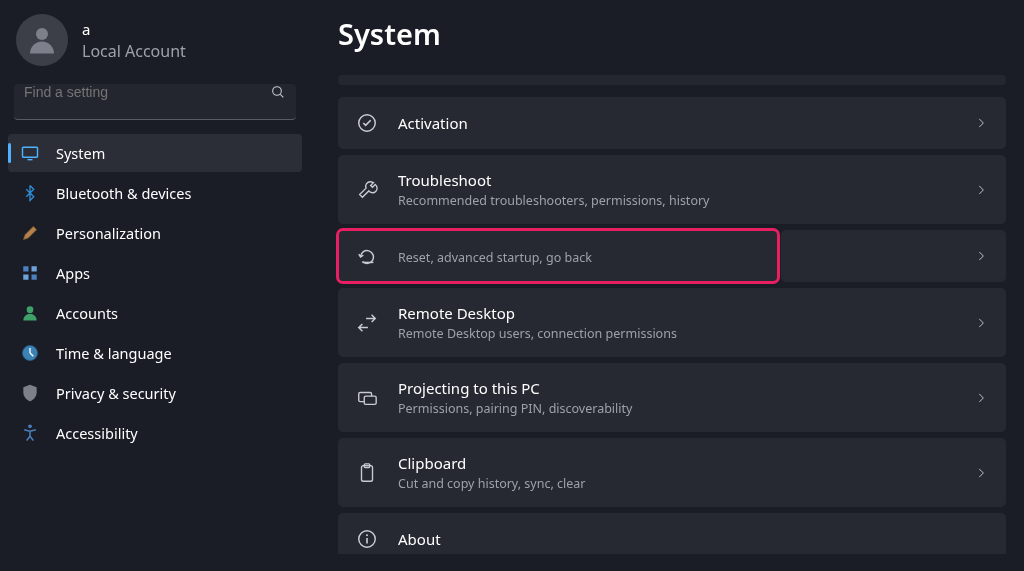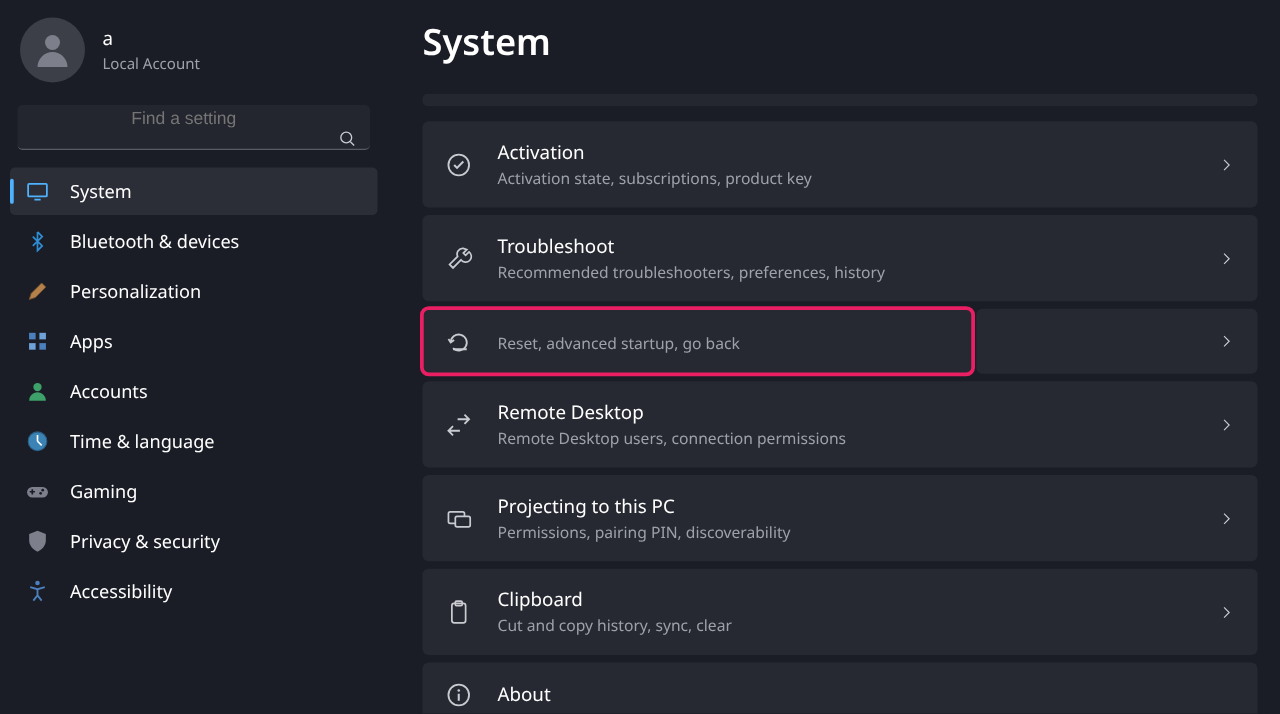--- a/index.html
+++ b/index.html
@@ -27,31 +27,30 @@
       width: 52px;
       height: 52px;
       border-radius: 50%;
       background: #3c3f48;
       display: flex;
       align-items: center;
       justify-content: center;
     }
     .avatar svg { width: 36px; height: 36px; fill: #7d808a; }
     .user-name { font-size: 15px; color: #fff; }
-    .user-sub { font-size: 12px; color: #9ea1a9; margin-top: 1px; }
+    .user-sub { font-size: 16px; color: #9ea1a9; margin-top: 1px; }
     .search-wrap {
       margin: 0 6px 14px 6px;
       background: #23262f;
       border-radius: 4px;
       border-bottom: 1px solid #585b64;
       height: 36px;
       display: flex;
-      align-items: flex-end;
+      align-items: flex-start;
       padding: 0 10px;
-      flex-direction: column;
     }
     .search-wrap input {
       flex: 1;
       background: transparent;
       border: none;
       outline: none;
       color: #c9cbd1;
       font-size: 14px;
     }
     .search-wrap svg { width: 16px; height: 16px; stroke: #c9cbd1; fill: none; }
@@ -228,31 +227,20 @@
           <svg viewBox="0 0 24 24" width="20" height="20">
             <circle cx="12" cy="12" r="9" fill="#3b82b5"></circle>
             <path d="M12 12V6M12 12l4 4" stroke="#fff" stroke-width="1.6" fill="none"></path>
             <circle cx="12" cy="12" r="9" fill="none" stroke="#2b5e86" stroke-width="1"></circle>
           </svg>
         </span>
       <span>Time &amp; language</span>
     </div>
     <div class="nav-item">
       <span class="nav-icon">
-          <svg viewBox="0 0 24 24" width="22" height="22">
-            <rect x="2" y="8" width="20" height="10" rx="5" fill="#7d808a"></rect>
-            <circle cx="17" cy="11" r="1.3" fill="#1a1d26"></circle>
-            <circle cx="15" cy="14" r="1.3" fill="#1a1d26"></circle>
-            <path d="M7 10v5M4.5 12.5h5" stroke="#1a1d26" stroke-width="1.6"></path>
-          </svg>
-        </span>
-      <span>Gaming</span>
-    </div>
-    <div class="nav-item">
-      <span class="nav-icon">
           <svg viewBox="0 0 24 24" width="20" height="20">
             <path d="M12 2l8 3v6c0 5-3.5 9-8 11-4.5-2-8-6-8-11V5z" fill="#7d808a"></path>
           </svg>
         </span>
       <span>Privacy &amp; security</span>
     </div>
     <div class="nav-item">
       <span class="nav-icon">
           <svg viewBox="0 0 24 24" width="20" height="20">
             <circle cx="12" cy="4" r="2.2" fill="#4b7fbd"></circle>
@@ -270,36 +258,35 @@
 
   <div class="setting-item">
     <span class="setting-icon">
         <svg viewBox="0 0 24 24" width="22" height="22">
           <circle cx="12" cy="12" r="9" fill="none" stroke="#c9cbd1" stroke-width="1.6"></circle>
           <path d="M8 12l2.5 2.5L16 9" fill="none" stroke="#c9cbd1" stroke-width="1.8"></path>
         </svg>
       </span>
     <div class="setting-text">
       <div class="setting-title">Activation</div>
-      <div class="setting-sub">Activation state, subscriptions, product key</div>
     </div>
     <svg class="chevron" viewBox="0 0 24 24">
         <path d="M9 5l7 7-7 7"></path>
       </svg>
   </div>
 
   <div class="setting-item">
     <span class="setting-icon">
         <svg viewBox="0 0 24 24" width="22" height="22">
           <path d="M16 3a5 5 0 00-5 7l-7 7 3 3 7-7a5 5 0 107-7l-3 3-2-2 3-3z" fill="none" stroke="#c9cbd1" stroke-width="1.5"></path>
         </svg>
       </span>
     <div class="setting-text">
       <div class="setting-title">Troubleshoot</div>
-      <div class="setting-sub">Recommended troubleshooters, preferences, history</div>
+      <div class="setting-sub">Recommended troubleshooters, permissions, history</div>
     </div>
     <svg class="chevron" viewBox="0 0 24 24">
         <path d="M9 5l7 7-7 7"></path>
       </svg>
   </div>
 
   <div class="highlight-row">
     <div class="setting-item highlighted highlighted-narrow">
       <span class="setting-icon">
           <svg viewBox="0 0 24 24" width="22" height="22">

